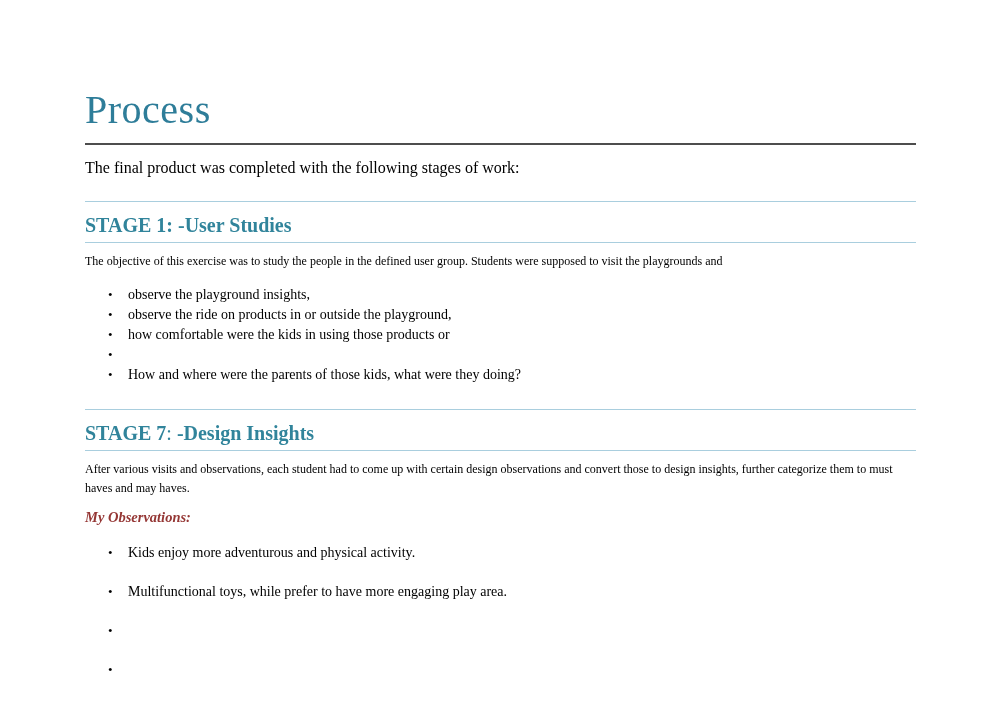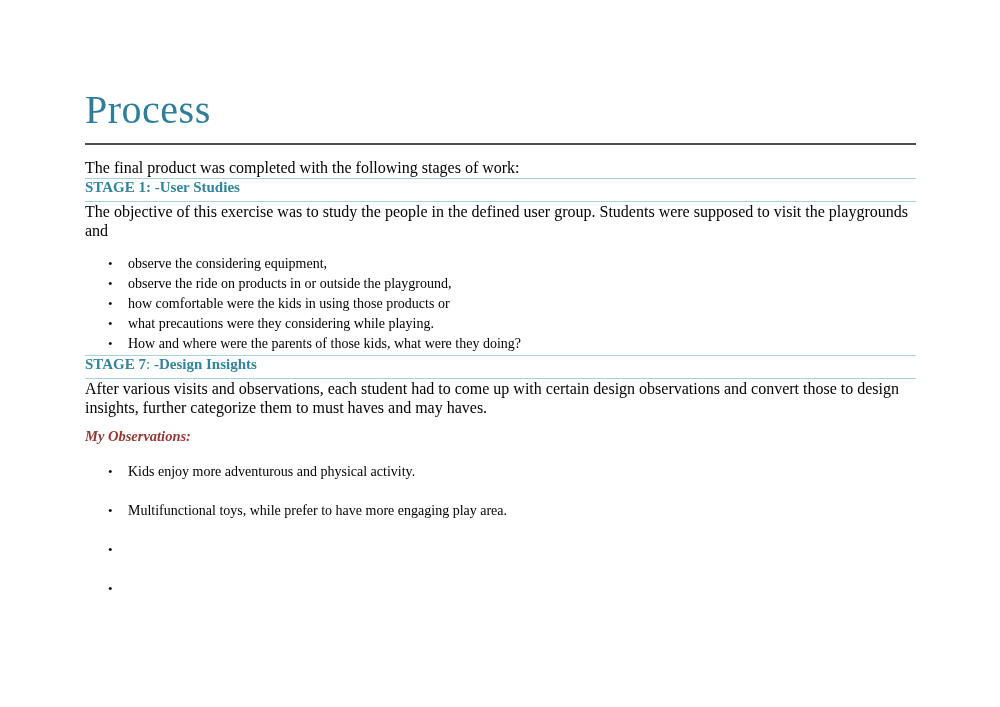--- a/index.html
+++ b/index.html
@@ -30,33 +30,33 @@
     border-top: 2px solid #4D4D4D;
     height: 0;
   }
   .intro {
     margin-top: 13px;
     font-size: 16px;
     line-height: 19px;
   }
 
   .stage-heading {
-    margin-top: 1px;
+    margin-top: 24px;
     border-top: 1px solid #A9CEDE;
     border-bottom: 1px solid #A9CEDE;
-    padding: 0 0 5px 0;
-    font-size: 15px;
+    padding: 12px 0 5px 0;
+    font-size: 20px;
     font-weight: 700;
     color: #31849B;
   }
   .stage-heading .colon { font-weight: 400; white-space: pre; }
 
   .para {
-    margin-top: 0;
-    font-size: 16px;
+    margin-top: 9px;
+    font-size: 12px;
     line-height: 19px;
   }
 
   ul.bullets {
     margin-top: 14px;
     list-style: none;
     padding-left: 23px;
   }
   ul.bullets li {
     display: flex;
@@ -90,33 +90,32 @@
 
     <p class="intro">The final product was completed with the following stages of work:</p>
 
     <h2 class="stage-heading"><span>STAGE 1: -User Studies</span></h2>
 
     <p class="para">The objective of this exercise was to study the people in the defined user group. Students were supposed to visit the playgrounds and</p>
 
     <ul class="bullets tight">
       <li>
         <span class="bullet">•</span>
-        <span>observe the considering equipment,</span>
+        <span>observe the playground insights,</span>
       </li>
       <li>
         <span class="bullet">•</span>
         <span>observe the ride on products in or outside the playground,</span>
       </li>
       <li>
         <span class="bullet">•</span>
         <span>how comfortable were the kids in using those products or</span>
       </li>
       <li>
         <span class="bullet">•</span>
-        <span>what precautions were they considering while playing.</span>
       </li>
       <li>
         <span class="bullet">•</span>
         <span>How and where were the parents of those kids, what were they doing?</span>
       </li>
     </ul>
 
     <h2 class="stage-heading"><span>STAGE 7</span><span class="colon">: </span><span>-Design Insights</span></h2>
 
     <p class="para">After various visits and observations, each student had to come up with certain design observations and convert those to design insights, further categorize them to must haves and may haves.</p>

